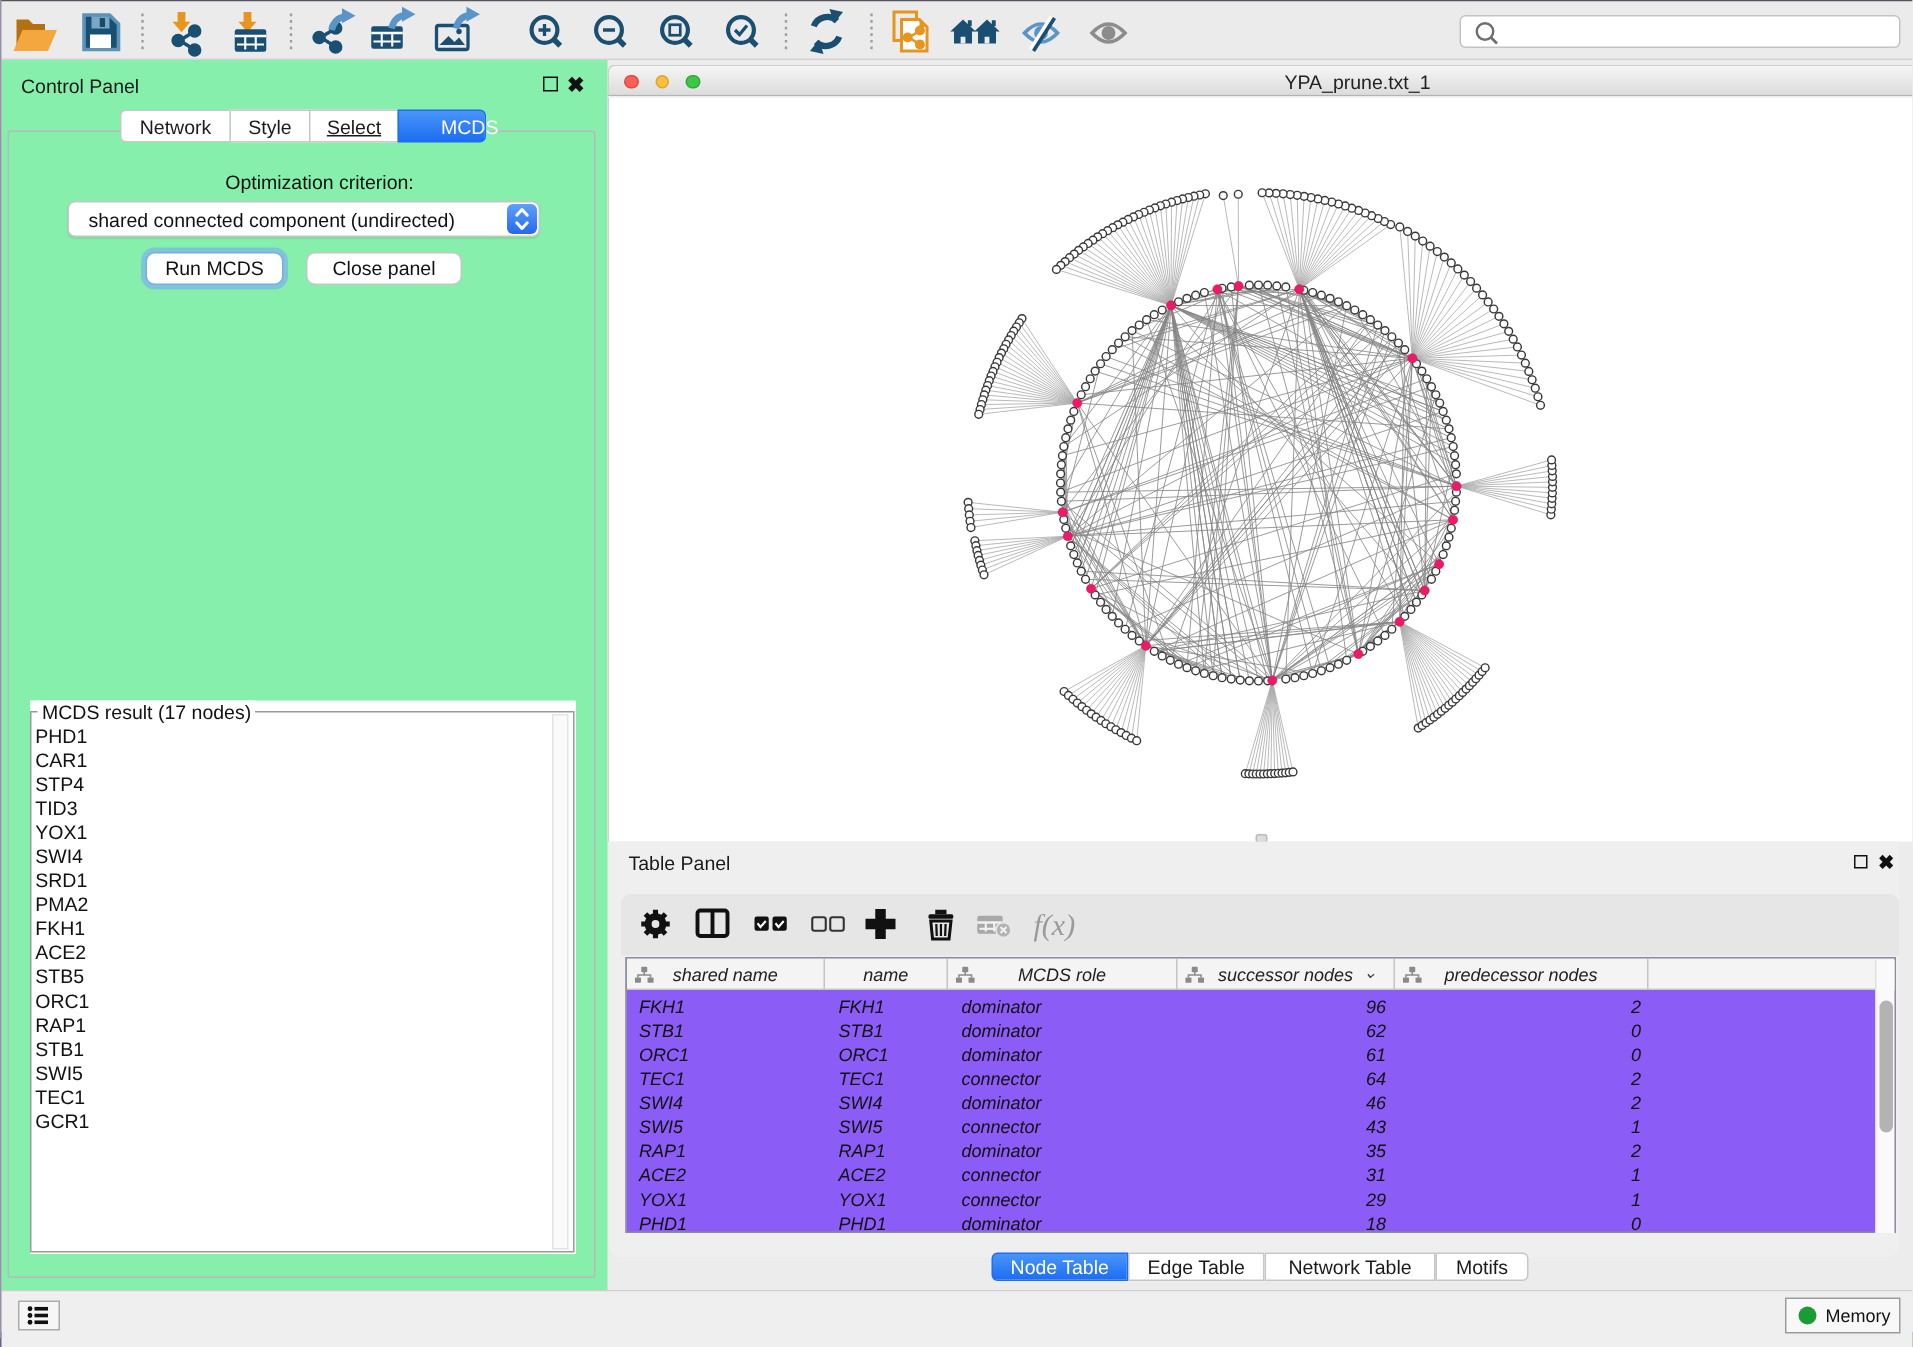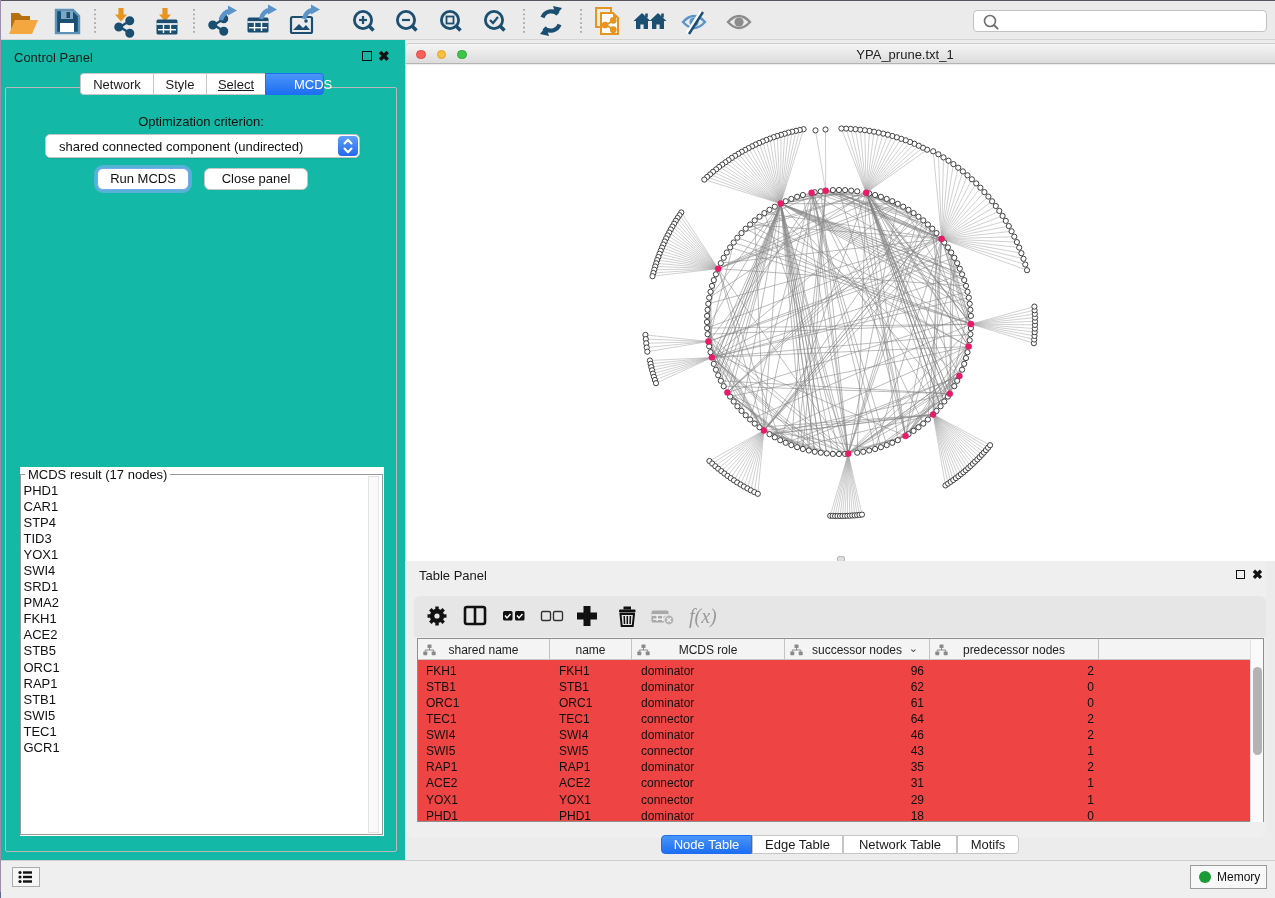--- a/index.html
+++ b/index.html
@@ -12,26 +12,26 @@
   #leftline { left:0; top:0; width:1px; height:892px; background:#9a8fa8; }
   #wallpaper { left:0; top:888px; width:1275px; height:10px; background-color:#1d2b51;
     background-image:repeating-linear-gradient(100deg, rgba(160,150,180,0.45) 0 5px, rgba(30,44,82,0) 5px 28px),
                      repeating-linear-gradient(75deg, rgba(90,100,140,0.35) 0 9px, rgba(20,30,60,0) 9px 40px); }
 
   
   #toolbar { left:1px; top:1px; width:1274px; height:39px; background:#ebebeb; border-bottom:1px solid #d4d4d4; }
   #searchbox { position:absolute; left:972px; top:9px; width:294px; height:22px; background:#fff; border:1px solid #c3c3c3; border-radius:4px; }
 
   
-  #cpanel { left:1px; top:40px; width:404px; height:820px; background:#14b8a6; }
+  #cpanel { left:1px; top:40px; width:404px; height:820px; background:#86efac; }
   #cp-title { position:absolute; left:13px; top:10px; font-size:13px; color:#1a1a1a; }
   #cp-box { position:absolute; left:4px; top:47px; width:392px; height:765px; border:1px solid #b9b9b9; border-radius:2px; }
   .tab { position:absolute; top:33px; height:22px; font-size:13px; text-align:center; line-height:21px; color:#1a1a1a; background:#fff; border:1px solid #c8c8c8; border-right:none; }
   .tabsel { background:linear-gradient(#4a95f8,#1d6ef2); color:#fff; border-color:#1d6ef2; }
-  #optlabel { position:absolute; left:0; top:74px; width:400px; text-align:center; font-size:13px; color:#111; }
+  #optlabel { position:absolute; left:12px; top:74px; width:400px; text-align:center; font-size:13px; color:#111; }
   #dropdown { position:absolute; left:44px; top:94px; width:315px; height:24px; background:#fff; border:1px solid #c6c6c6; border-radius:5px; box-shadow:0 1px 1px rgba(0,0,0,0.08); }
   #dropdown .dtext { position:absolute; left:13px; top:4px; font-size:13px; color:#111; }
   #dropdown .spin { position:absolute; right:1px; top:1px; width:20px; height:20px; border-radius:4px; background:linear-gradient(#5ea1f9,#2468ee); }
   .btn { position:absolute; top:128px; height:22px; background:#fff; border:1px solid #c6c6c6; border-radius:6px; font-size:13px; text-align:center; line-height:20px; color:#111; }
   #runbtn { left:96px; width:92px; box-shadow:0 0 0 3px rgba(120,175,240,0.65); border-color:#7aa9ee; }
   #closebtn { left:203px; width:104px; }
 
   
   #mcdsbox { position:absolute; left:19px; top:427px; width:364px; height:369px; background:#fff; }
   #mcdsbox .gb { position:absolute; left:0; top:7px; width:363px; height:361px; border:1px solid #9a9a9a; }
@@ -44,21 +44,21 @@
   #nettitle { position:absolute; left:0; top:0; width:870px; height:21px; background:linear-gradient(#f5f5f5,#dcdcdc); border-bottom:1px solid #b4b4b4; border-radius:5px 0 0 0; border-top:1px solid #cfcfcf; border-left:1px solid #cfcfcf; }
   #nettitle .tl { position:absolute; top:5.5px; width:9.5px; height:9.5px; border-radius:50%; }
   #nettitle .name { position:absolute; left:64px; width:870px; text-align:center; top:3px; font-size:13px; color:#222; }
   #netcanvas { position:absolute; left:0; top:22px; width:870px; height:496px; background:#fff; border-left:1px solid #cfcfcf; }
   #vsplit { position:absolute; left:432px; top:513px; width:8px; height:6px; background:#ddd; border:1px solid #bbb; border-radius:2px; }
 
   
   #tpanel { left:406px; top:561px; width:860px; height:277px; background:#efefef; border-radius:0 0 8px 8px; }
   #tp-title { position:absolute; left:13px; top:7px; font-size:13px; color:#1a1a1a; }
   #tp-toolbar { position:absolute; left:8px; top:35px; width:852px; height:41px; background:#e6e6e6; border-radius:6px 6px 0 0; }
-  #tbl { position:absolute; left:11px; top:77px; width:847px; height:184px; background:#ef4444; border:1px solid #8f8f8f; }
+  #tbl { position:absolute; left:11px; top:77px; width:847px; height:184px; background:#8b5cf6; border:1px solid #8f8f8f;font-style:italic; }
   #tbl .hdr { position:absolute; left:0; top:0; width:845px; height:21px; background:#f4f4f4; border-bottom:1px solid #c8c8c8; font-size:12px; color:#222; }
   .hcell { position:absolute; top:0; height:21px; border-right:1px solid #c4c4c4; }
   .hlabel { position:absolute; width:100%; text-align:center; top:4px; font-size:12px; color:#222; }
   .hico { position:absolute; left:5px; top:4px; }
   .harrow { position:absolute; right:11px; top:3px; font-size:11px; color:#444; }
   .row { position:absolute; left:0; width:845px; height:16.1px; font-size:12px; color:#111; }
   .c0 { position:absolute; left:8px; top:1px; }
   .c1 { position:absolute; left:141px; top:1px; }
   .c2 { position:absolute; left:223px; top:1px; }
   .c3 { position:absolute; left:376px; width:130px; text-align:right; top:1px; }

